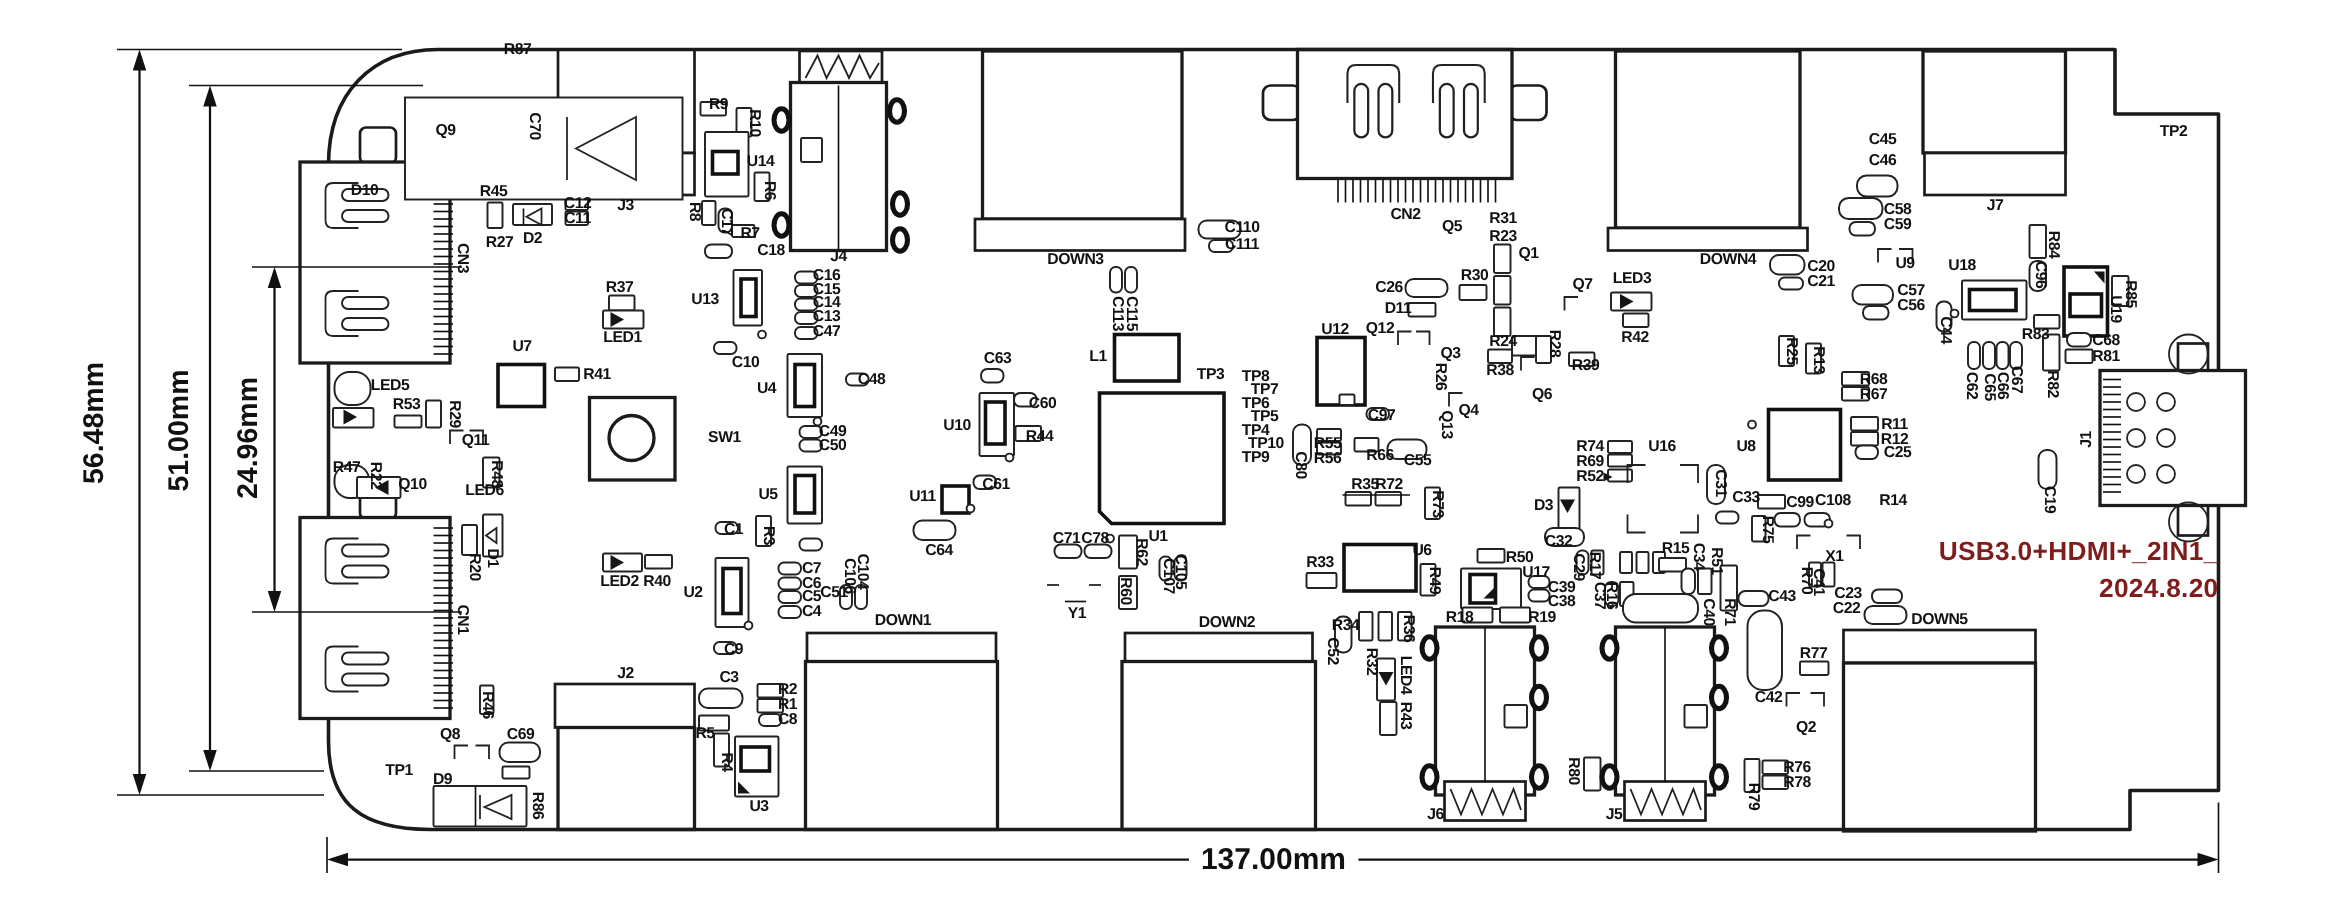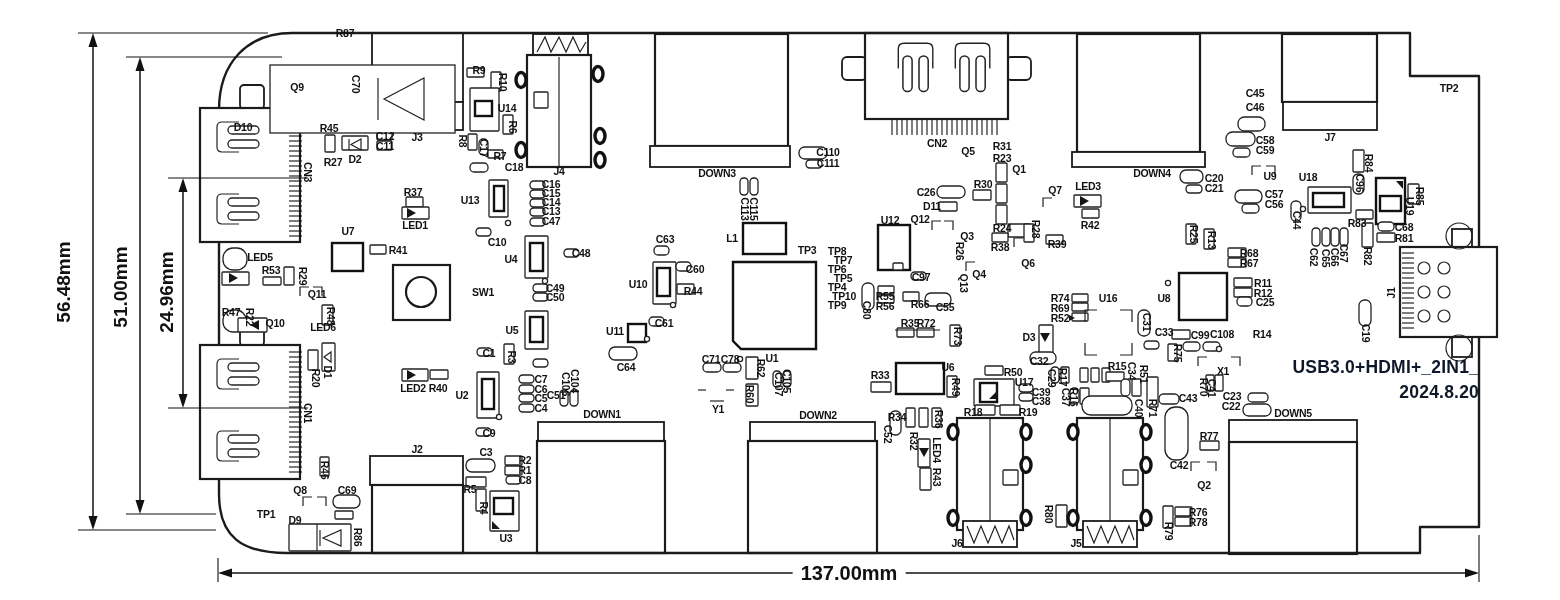--- a/index.html
+++ b/index.html
@@ -21,21 +21,21 @@
   #labels{position:absolute;left:0;top:0;width:100%;height:100%;pointer-events:none;}
   .lbl{position:absolute;transform:translate(-50%,-50%);font-size:10.5px;font-weight:700;
        letter-spacing:-0.3px;color:#111;white-space:nowrap;line-height:1;}
   .lbl.r90{transform:translate(-50%,-50%) rotate(90deg);}
   .lbl.rn90{transform:translate(-50%,-50%) rotate(-90deg);}
   .dimtext{position:absolute;font-weight:700;font-size:19px;color:#111;white-space:nowrap;
            transform:translate(-50%,-50%);background:#fff;padding:0 8px;line-height:1;}
   .dimv{transform:translate(-50%,-50%) rotate(-90deg);padding:0 4px;}
   .dimw{left:849px;top:573px;font-size:20px;}
   .titleblock{position:absolute;right:81px;top:355px;text-align:right;font-weight:700;
-              font-size:17.5px;line-height:25px;letter-spacing:0.2px;color:#0f172a;}
+              font-size:17.5px;line-height:25px;letter-spacing:0.2px;color:#7f1d1d;}
 </style>
 </head>
 <body>
 
 <div class="stage">
   <svg width="1560" height="600" viewBox="0 0 1560 600">
     <defs>
       <g id="fork">
         <path class="d" d="M2,24 V7 Q2,2 7,2 H27 Q32,2 32,7 V24"></path>
         <rect class="t" x="6" y="13" width="8" height="31" rx="4"></rect>

